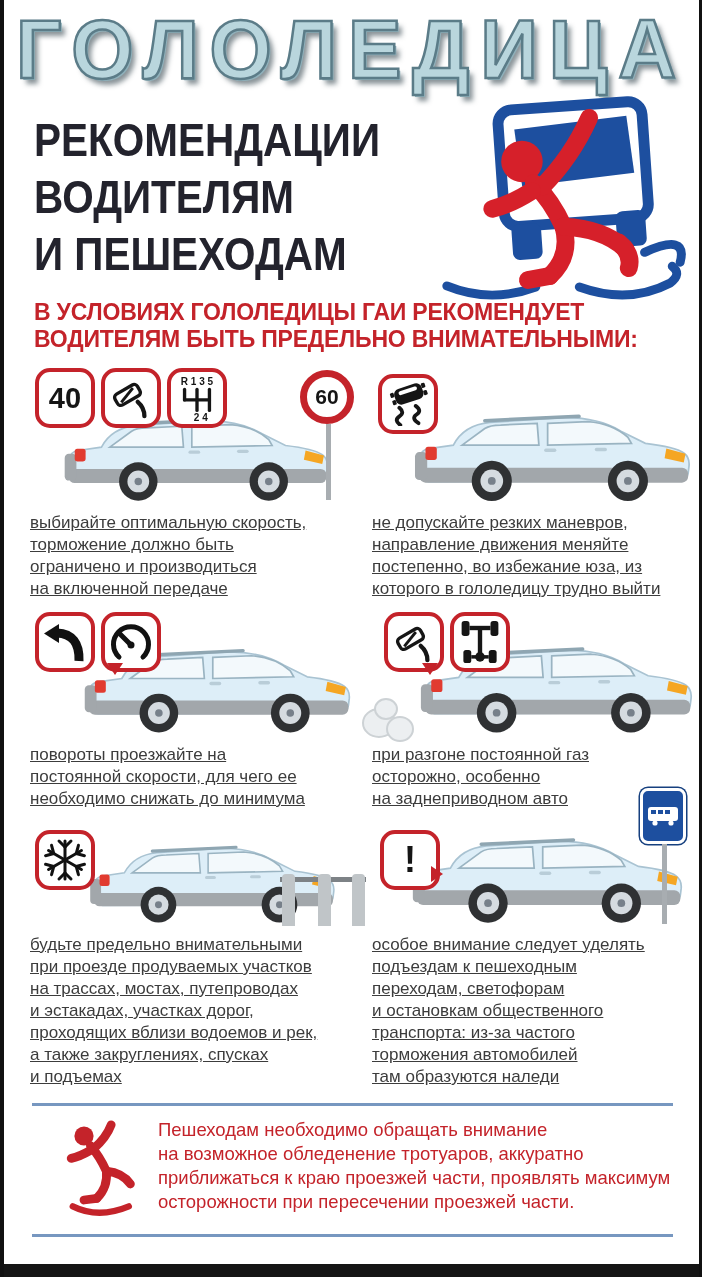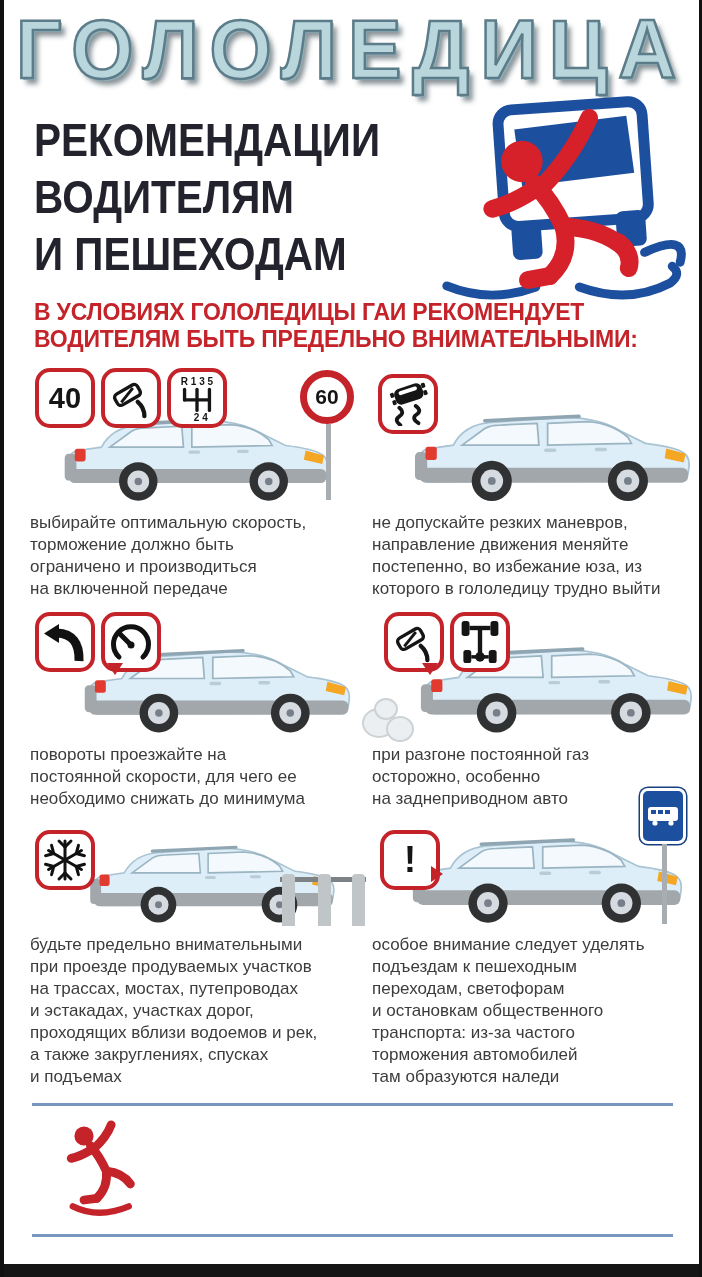--- a/index.html
+++ b/index.html
@@ -31,21 +31,21 @@
   .warning{
     position:absolute;top:299px;left:30px;right:10px;
     font-size:23px;line-height:27px;font-weight:bold;color:#c4232a;
     white-space:pre-line;letter-spacing:-.2px;
   }
   
   .tip{position:absolute;width:332px;}
   .tip-art{position:relative;}
   .tip-text{
     margin:8px 0 0 2px;font-size:17px;line-height:22px;font-weight:500;
-    color:#3c3c3c;white-space:pre-line;
+    color:#3c3c3c;white-space:pre-line;text-decoration:underline;
   }
   .car{position:absolute;bottom:0;}
   .badges{position:absolute;top:0;left:7px;display:flex;gap:6px;z-index:3;}
   .badge{
     position:relative;width:60px;height:60px;background:#fff;
     border:4px solid #c4232a;border-radius:15px;
     display:flex;align-items:center;justify-content:center;box-sizing:border-box;
   }
   .badge .num{font-size:29px;font-weight:bold;color:#151515;}
   .badge.tail-bl::after{
@@ -392,16 +392,20 @@
       <g stroke="#c4232a" stroke-width="11" stroke-linecap="round" fill="none">
         <path d="M38 32 Q50 46 58 64"></path>
         <path d="M42 36 Q58 22 64 6"></path>
         <path d="M38 38 Q24 46 14 48"></path>
         <path d="M58 64 Q60 84 46 98"></path>
         <path d="M46 98 L30 100"></path>
         <path d="M58 64 Q78 66 88 80"></path>
       </g>
       <path d="M16 108 Q48 124 86 108" stroke="#c4232a" stroke-width="8" stroke-linecap="round" fill="none"></path>
     </svg>
+    <div class="footnote-text">Пешеходам необходимо обращать внимание
+на возможное обледенение тротуаров, аккуратно
+приближаться к краю проезжей части, проявлять максимум
+осторожности при пересечении проезжей части.</div>
   </div>
 
   <div class="bottom-bar"></div>
 </div>
 
 </body></html>

